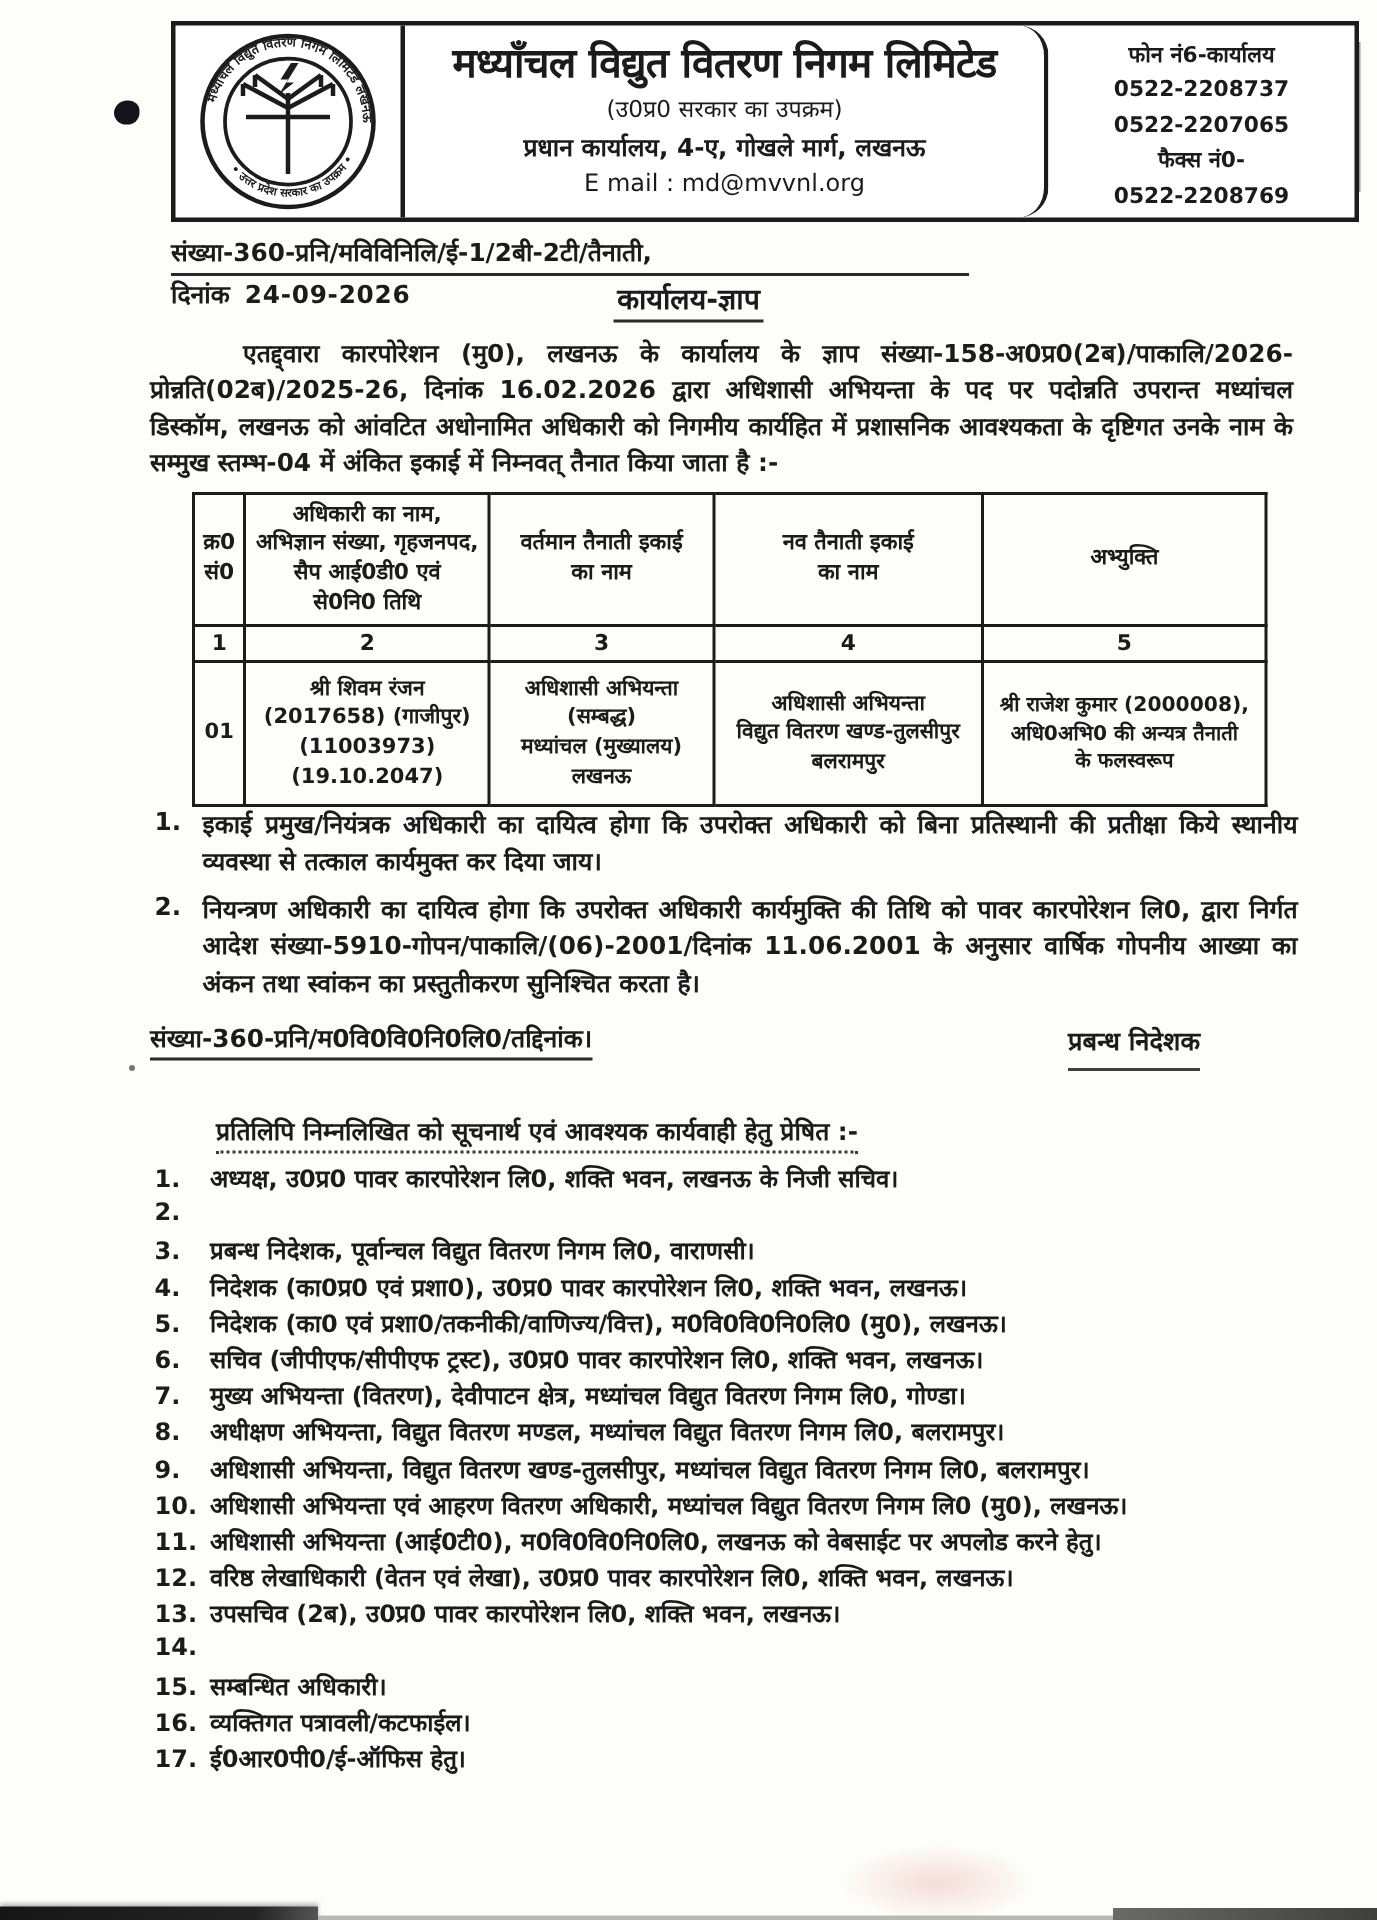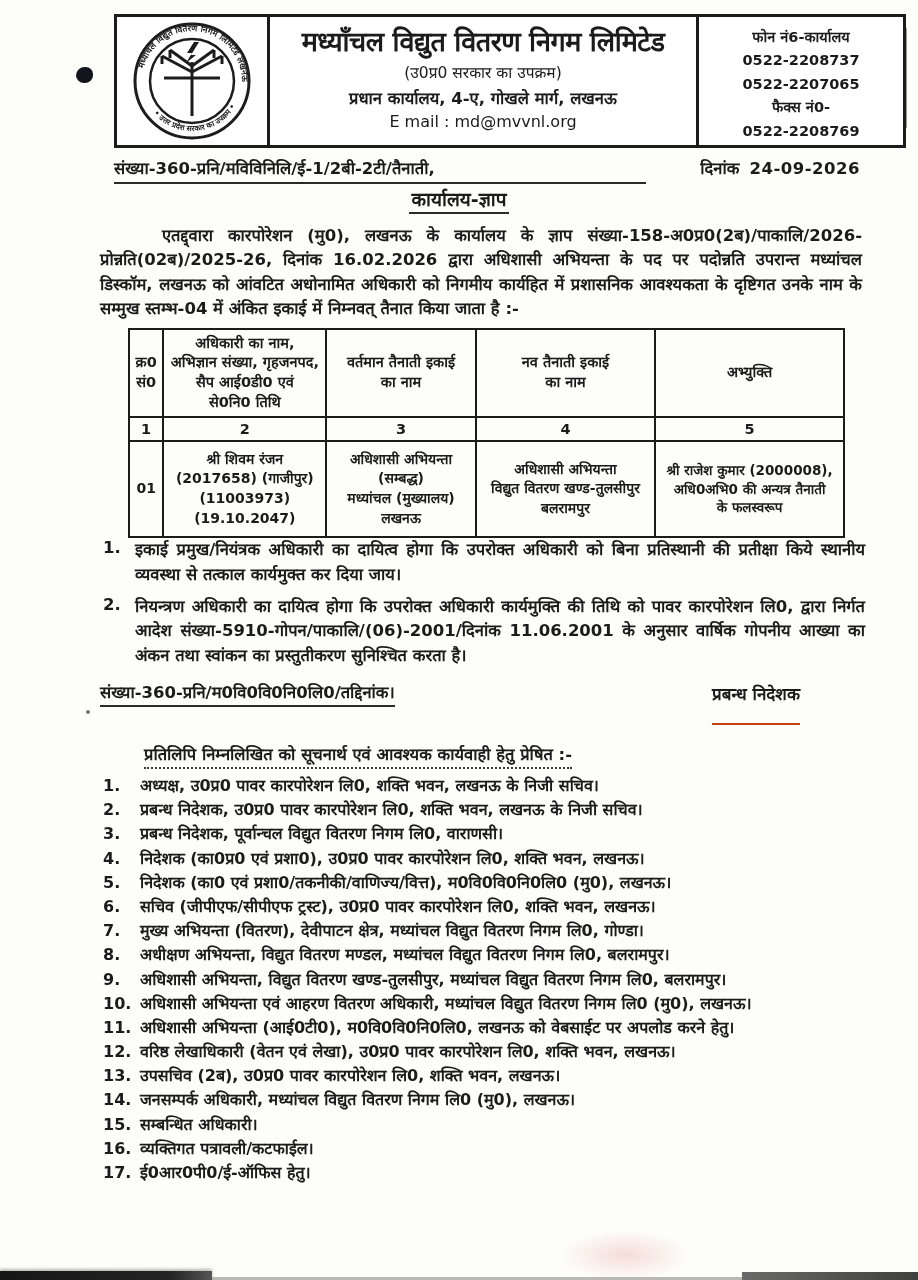--- a/index.html
+++ b/index.html
@@ -31,31 +31,31 @@
   .pink-smudge { position:absolute; left:560px; bottom:0px; width:130px; height:50px;
     background:radial-gradient(ellipse at center, rgba(231,160,150,.35), rgba(231,160,150,0) 70%); }
 
   
   .header-box {
     position:absolute; left:114px; top:14px; width:792px; height:134px;
     border:3px solid #1c1c1c; display:flex; background:#fff;
   }
   .logo-cell { width:153px; border-right:3px solid #1c1c1c;
     display:flex; align-items:center; justify-content:center; }
-  .org-cell { flex:1; border-right:3px solid #1c1c1c; text-align:center; padding-top:5px; }
+  .org-cell { flex:1; border-right:3px solid #1c1c1c; text-align:center; padding-top:5px;border-radius:20px; }
   .org-name { font-size:27px; font-weight:700; letter-spacing:-.5px; }
   .org-sub { font-size:15.5px; font-weight:400; margin-top:2px; }
   .org-addr { font-size:16.5px; font-weight:700; margin-top:3px; }
   .org-email { font-size:16px; font-weight:400; margin-top:3px; }
   .phone-cell { width:204px; text-align:center; font-size:14.5px; font-weight:700;
     padding-top:9px; line-height:1.62; }
 
   
   .ref-row { position:absolute; left:114px; top:156px; width:746px;
-    display:flex; justify-content:space-between; font-size:16.5px; font-weight:700; }
+    display:flex; justify-content:space-between; font-size:16.5px; font-weight:700;flex-direction:column; }
   .ref-number { border-bottom:2px solid #2a2a2a; width:532px; padding-bottom:3px; }
   .ref-date { white-space:nowrap; }
   .ref-date b { margin-left:10px; letter-spacing:.5px; }
   .doc-title { position:absolute; top:186px; left:0; width:100%; text-align:center;
     font-size:19px; font-weight:700; }
   .doc-title span { border-bottom:2px solid #2a2a2a; padding:0 2px 2px; }
 
   
   .body-para { position:absolute; left:100px; top:224px; width:762px;
     font-size:16.5px; font-weight:600; line-height:1.48;
@@ -74,21 +74,21 @@
   .data-row .remark-cell { font-size:13.5px; }
 
   
   .notes { position:absolute; left:103px; top:538px; width:762px; }
   .note { display:flex; margin-bottom:7px; }
   .note-num { width:32px; flex:none; font-size:16.5px; font-weight:700; }
   .note-text { flex:1; font-size:16.5px; font-weight:600; line-height:1.5; text-align:justify; }
 
   
   .md-sign { position:absolute; top:682px; right:118px; font-size:17px; font-weight:700;
-    border-bottom:2px solid #c2410c; padding-bottom:18px; }
+    border-bottom:2px solid #404040; padding-bottom:7px; }
 
   
   .copy-ref { position:absolute; left:100px; top:680px; font-size:16.5px; font-weight:700;
     border-bottom:2px solid #2a2a2a; padding-bottom:2px; }
   .copy-heading { position:absolute; left:144px; top:742px; font-size:16.5px; font-weight:700;
     border-bottom:2px dotted #3a3a3a; padding-bottom:2px; }
   .copy-list { position:absolute; left:103px; top:774px; width:770px; }
   .copy-item { display:flex; height:24.2px; align-items:baseline; }
   .copy-item .num { width:37px; flex:none; font-size:16px; font-weight:700; }
   .copy-item .txt { font-size:16px; font-weight:600; white-space:nowrap; }
@@ -250,21 +250,20 @@
   <div class="copy-ref">संख्या-360-प्रनि/म0वि0वि0नि0लि0/तद्दिनांक।</div>
   <div class="copy-heading">प्रतिलिपि निम्नलिखित को सूचनार्थ एवं आवश्यक कार्यवाही हेतु प्रेषित :-</div>
 
   <div class="copy-list">
     <div class="copy-item">
         <span class="num">1.</span>
         <span class="txt">अध्यक्ष, उ0प्र0 पावर कारपोरेशन लि0, शक्ति भवन, लखनऊ के निजी सचिव।</span>
       </div>
     <div class="copy-item">
         <span class="num">2.</span>
-        <span class="txt">प्रबन्ध निदेशक, उ0प्र0 पावर कारपोरेशन लि0, शक्ति भवन, लखनऊ के निजी सचिव।</span>
       </div>
     <div class="copy-item">
         <span class="num">3.</span>
         <span class="txt">प्रबन्ध निदेशक, पूर्वान्चल विद्युत वितरण निगम लि0, वाराणसी।</span>
       </div>
     <div class="copy-item">
         <span class="num">4.</span>
         <span class="txt">निदेशक (का0प्र0 एवं प्रशा0), उ0प्र0 पावर कारपोरेशन लि0, शक्ति भवन, लखनऊ।</span>
       </div>
     <div class="copy-item">
@@ -298,21 +297,20 @@
     <div class="copy-item">
         <span class="num">12.</span>
         <span class="txt">वरिष्ठ लेखाधिकारी (वेतन एवं लेखा), उ0प्र0 पावर कारपोरेशन लि0, शक्ति भवन, लखनऊ।</span>
       </div>
     <div class="copy-item">
         <span class="num">13.</span>
         <span class="txt">उपसचिव (2ब), उ0प्र0 पावर कारपोरेशन लि0, शक्ति भवन, लखनऊ।</span>
       </div>
     <div class="copy-item">
         <span class="num">14.</span>
-        <span class="txt">जनसम्पर्क अधिकारी, मध्यांचल विद्युत वितरण निगम लि0 (मु0), लखनऊ।</span>
       </div>
     <div class="copy-item">
         <span class="num">15.</span>
         <span class="txt">सम्बन्धित अधिकारी।</span>
       </div>
     <div class="copy-item">
         <span class="num">16.</span>
         <span class="txt">व्यक्तिगत पत्रावली/कटफाईल।</span>
       </div>
     <div class="copy-item">

